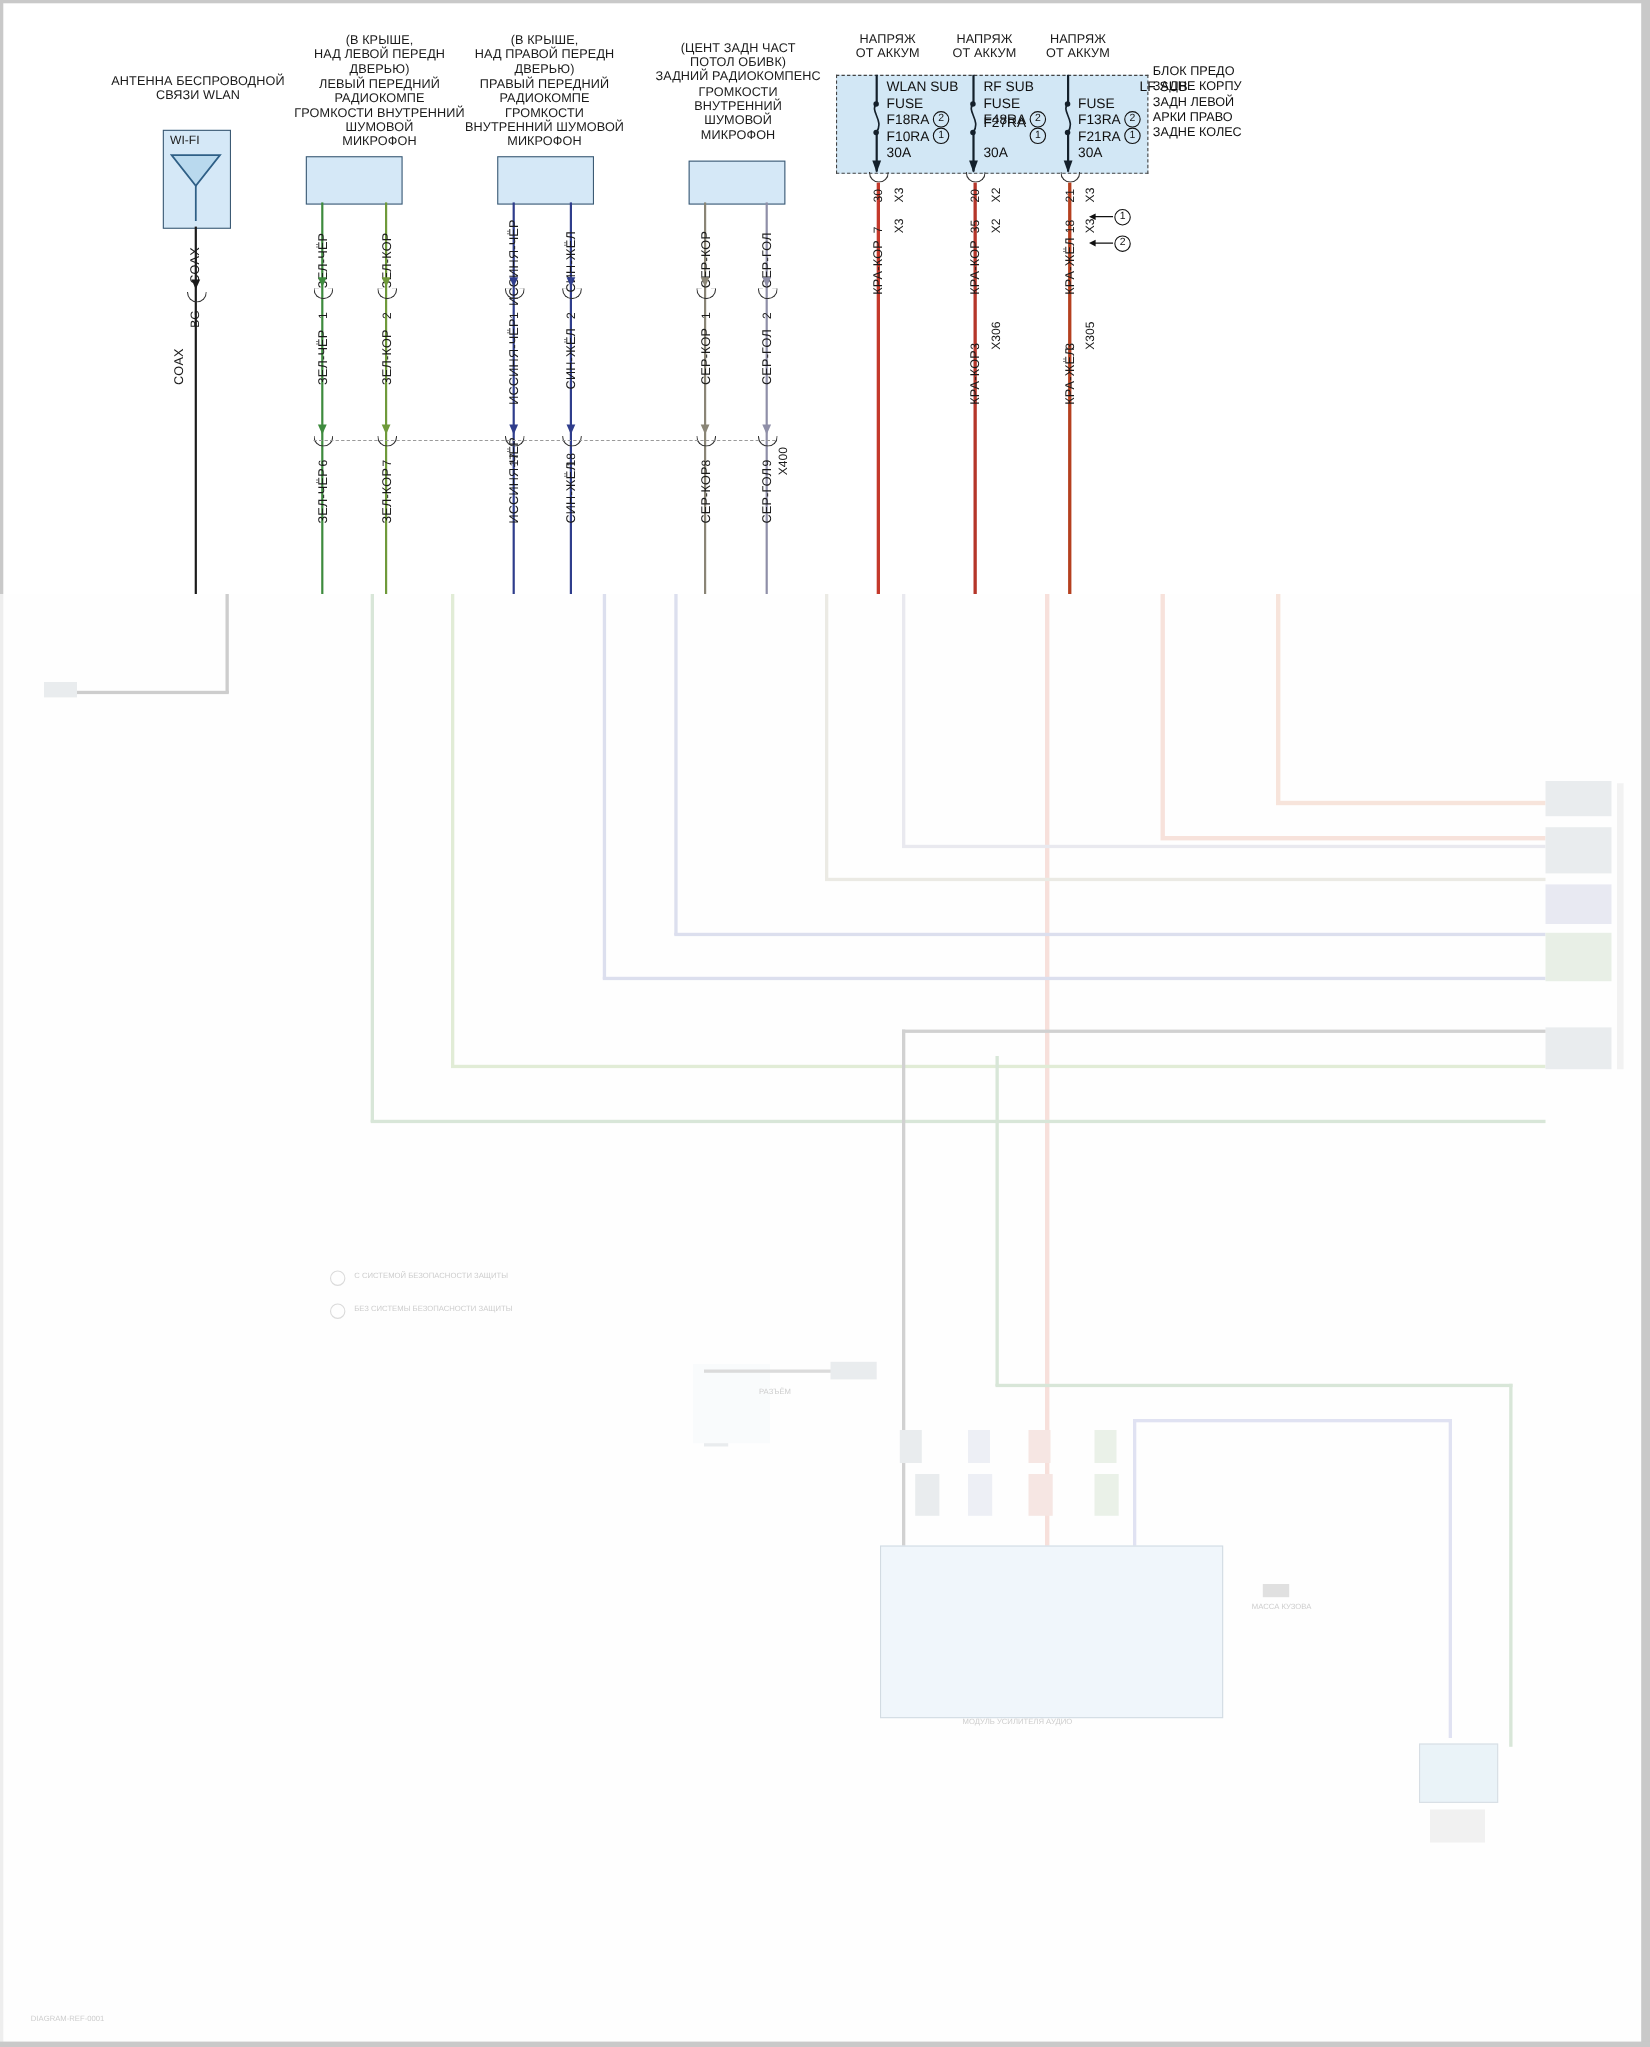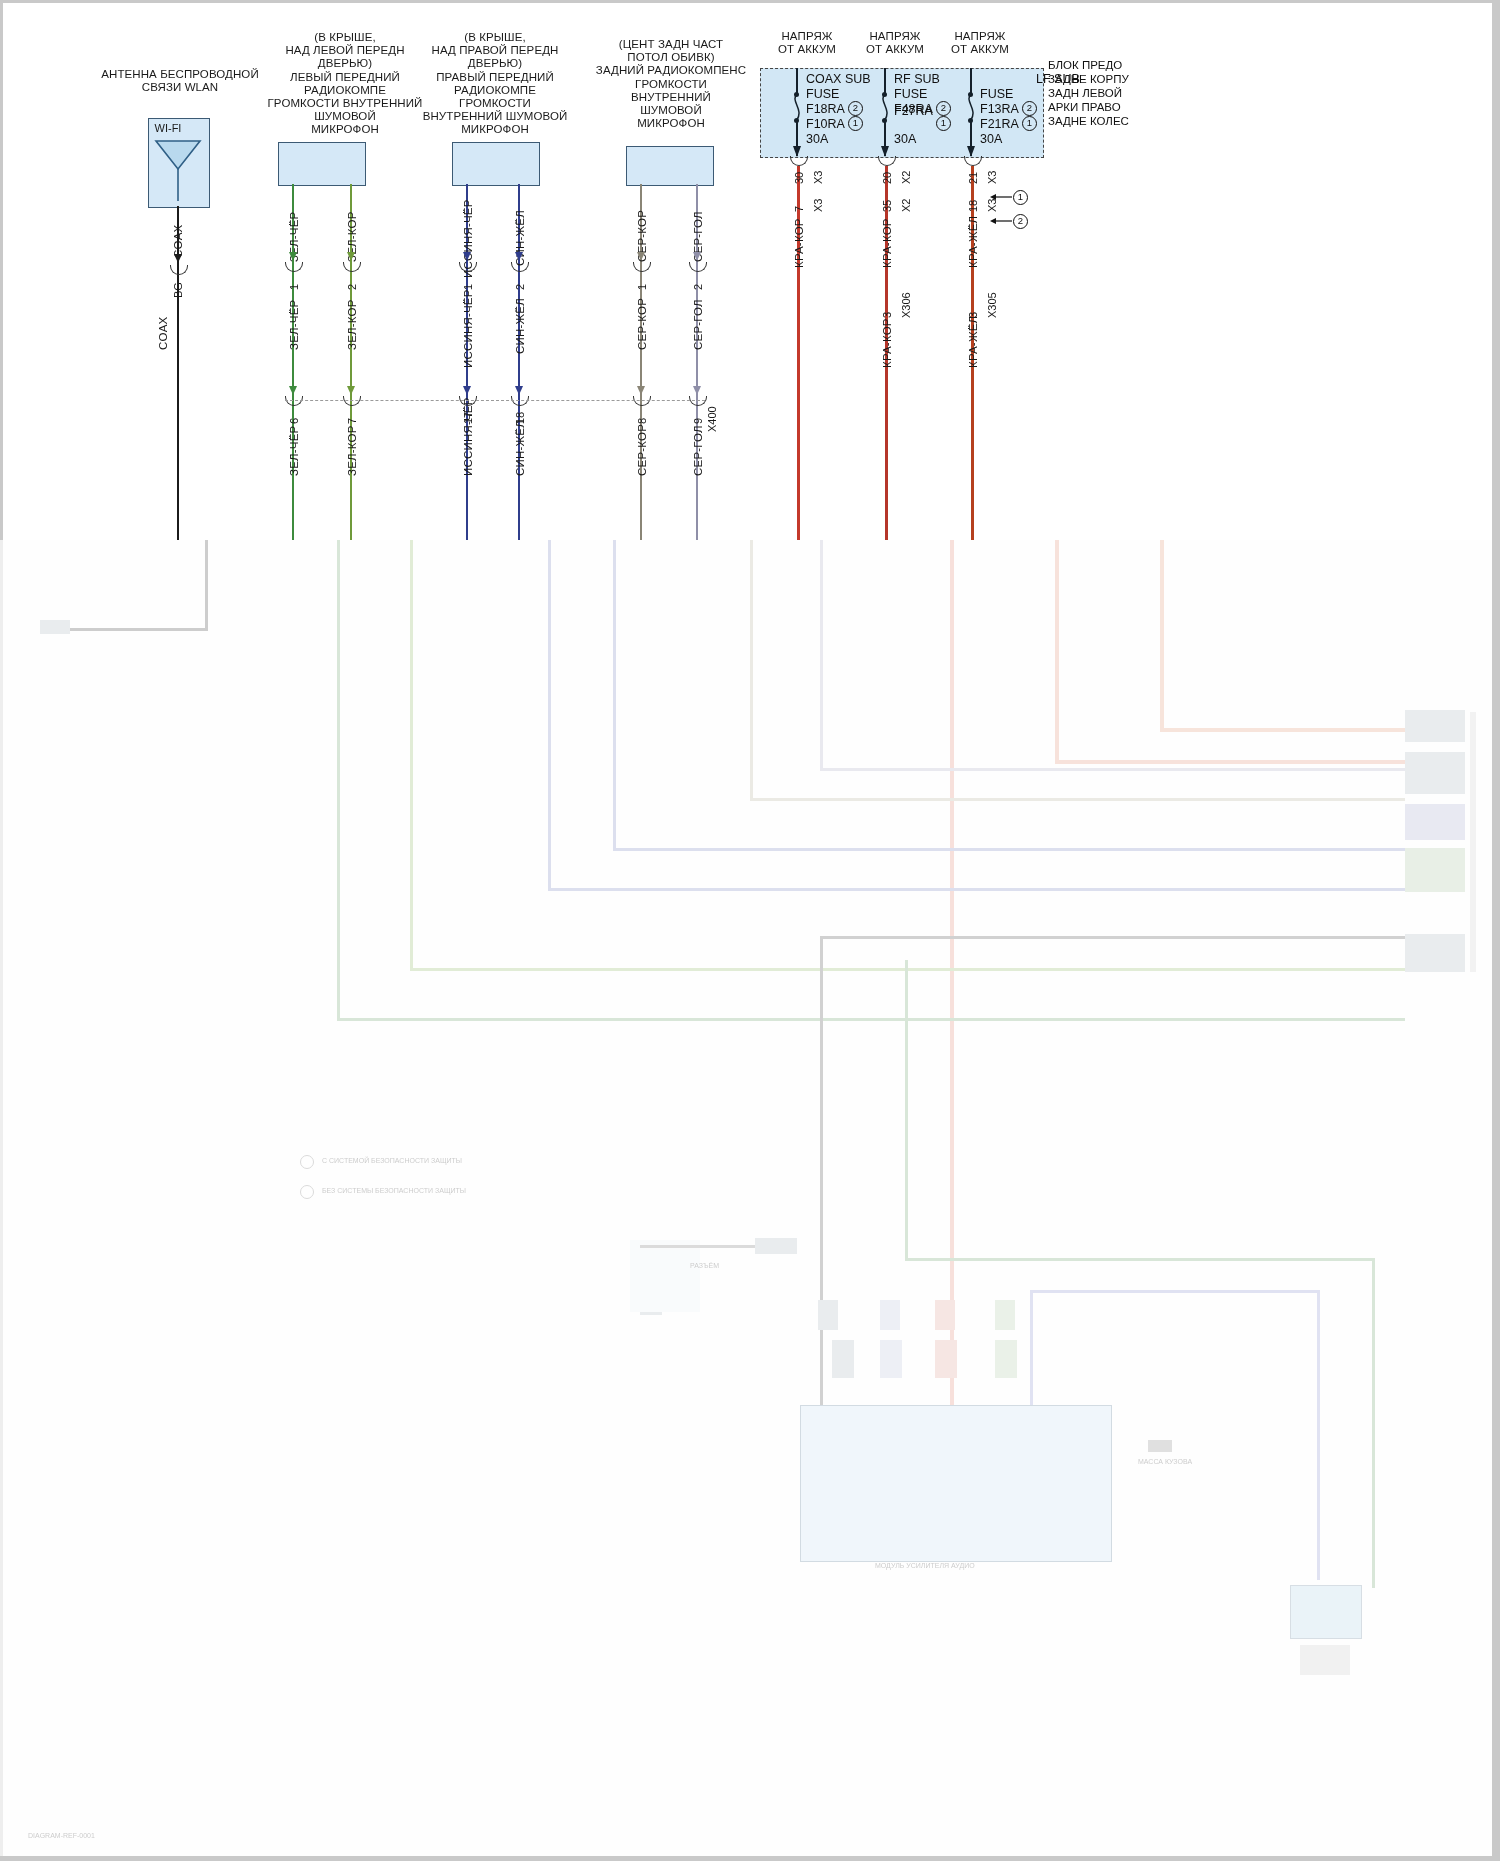--- a/index.html
+++ b/index.html
@@ -243,21 +243,21 @@
 
   <div class="fuseband" style="left:760px;top:68px;width:282px;height:88px;"></div>
 
   <div class="abs" style="left:796px;top:68px;width:1.6px;height:26px;background:#14202b;"></div>
   <div class="dot" style="left:794px;top:92px;"></div>
   <svg class="abs" width="14" height="28" style="left:790px;top:94px;">
     <path d="M7,0 C0,7 14,15 7,26" fill="none" stroke="#14202b" stroke-width="1.5"></path>
   </svg>
   <div class="dot" style="left:794px;top:118px;"></div>
   <div class="abs" style="left:796px;top:120px;width:1.6px;height:36px;background:#14202b;"></div>
-  <div class="ftxt" style="left:806px;top:72px;">COAX SUB</div>
+  <div class="ftxt" style="left:806px;top:72px;">WLAN SUB</div>
   <div class="ftxt" style="left:806px;top:87px;">FUSE</div>
   <div class="ftxt" style="left:806px;top:102px;">F18RA</div>
   <div class="circnum" style="left:848px;top:101px;">2</div>
   <div class="ftxt" style="left:806px;top:117px;">F10RA</div>
   <div class="circnum" style="left:848px;top:116px;">1</div>
   <div class="ftxt" style="left:806px;top:132px;">30A</div>
 
   <div class="abs" style="left:884px;top:68px;width:1.6px;height:26px;background:#14202b;"></div>
   <div class="dot" style="left:882px;top:92px;"></div>
   <svg class="abs" width="14" height="28" style="left:878px;top:94px;">

